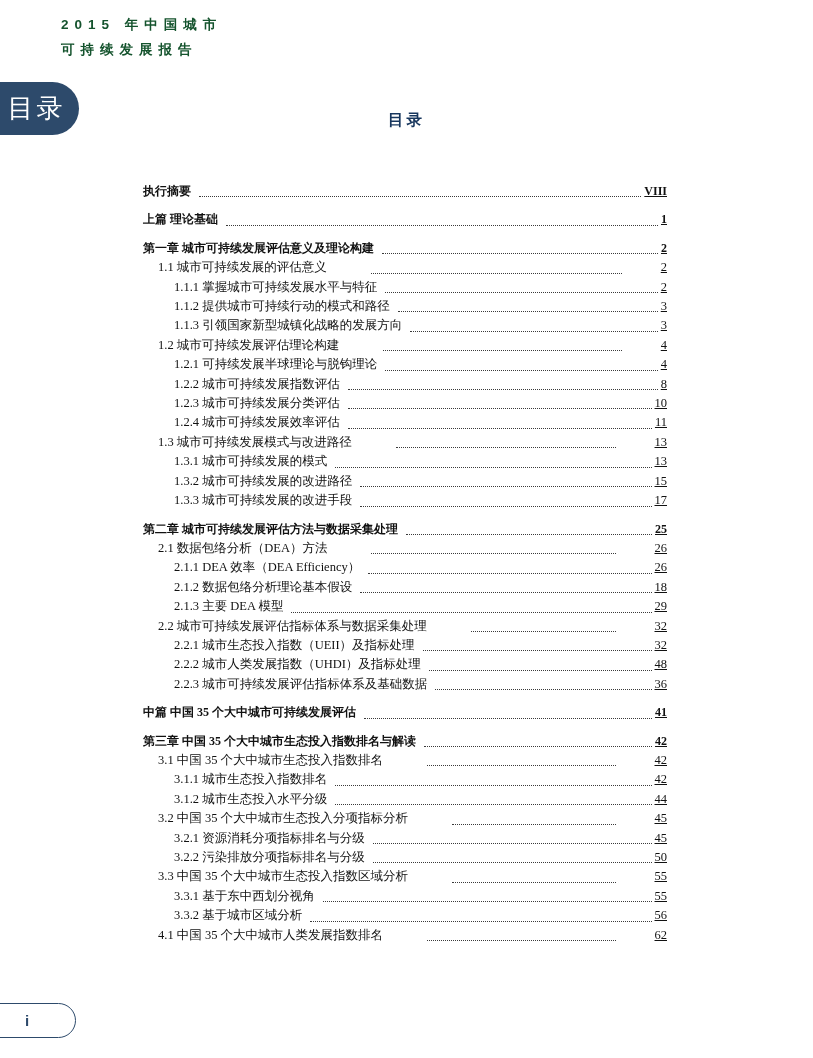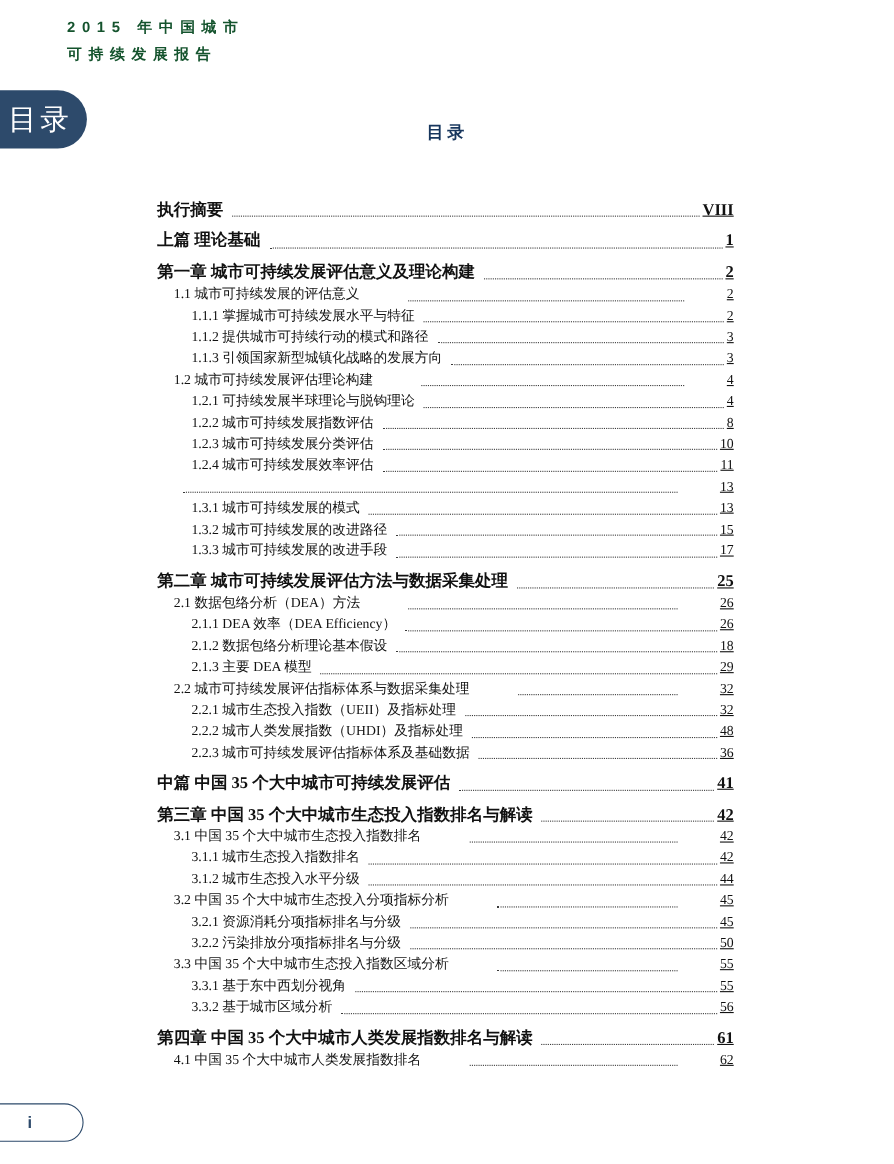--- a/index.html
+++ b/index.html
@@ -60,21 +60,21 @@
     left: 143px; top: 173px;
     width: 524px;
   }
   .toc-row {
     display: flex;
     align-items: flex-end;
     font-size: 12.5px;
     line-height: 19.4px;
     white-space: nowrap;
   }
-  .toc-row.l0 { font-weight: bold; font-size: 15px; margin-top: 9px; }
+  .toc-row.l0 { font-weight: bold; font-size: 12px; margin-top: 9px; }
   .toc-row.l1 { padding-left: 15px; gap: 36px; }
   .toc-row.l2 { padding-left: 31px; }
   .leader {
     flex: 1;
     min-width: 24px;
     border-bottom: 1.7px dotted #3a3a3a;
     margin: 0 3px 4px 8px;
   }
   .pg { white-space: nowrap; text-decoration: underline; }
 
@@ -163,20 +163,21 @@
       <span class="t">1.2.3 城市可持续发展分类评估</span>
       <span class="leader"></span>
       <span class="pg">10</span>
     </div>
     <div class="toc-row l2">
       <span class="t">1.2.4 城市可持续发展效率评估</span>
       <span class="leader"></span>
       <span class="pg">11</span>
     </div>
     <div class="toc-row l1">
+      <span class="t">1.3 城市可持续发展模式与改进路径</span>
       <span class="leader"></span>
       <span class="pg">13</span>
     </div>
     <div class="toc-row l2">
       <span class="t">1.3.1  城市可持续发展的模式</span>
       <span class="leader"></span>
       <span class="pg">13</span>
     </div>
     <div class="toc-row l2">
       <span class="t">1.3.2 城市可持续发展的改进路径</span>
@@ -280,25 +281,20 @@
     </div>
     <div class="toc-row l2">
       <span class="t">3.3.1  基于东中西划分视角</span>
       <span class="leader"></span>
       <span class="pg">55</span>
     </div>
     <div class="toc-row l2">
       <span class="t">3.3.2  基于城市区域分析</span>
       <span class="leader"></span>
       <span class="pg">56</span>
-    </div>
-    <div class="toc-row l0">
-      <span class="t">第四章   中国 35 个大中城市人类发展指数排名与解读</span>
-      <span class="leader"></span>
-      <span class="pg">61</span>
     </div>
     <div class="toc-row l1">
       <span class="t">4.1  中国 35 个大中城市人类发展指数排名</span>
       <span class="leader"></span>
       <span class="pg">62</span>
     </div>
   </div>
 
 <div class="footer-pill">
   <span class="num">i</span>

